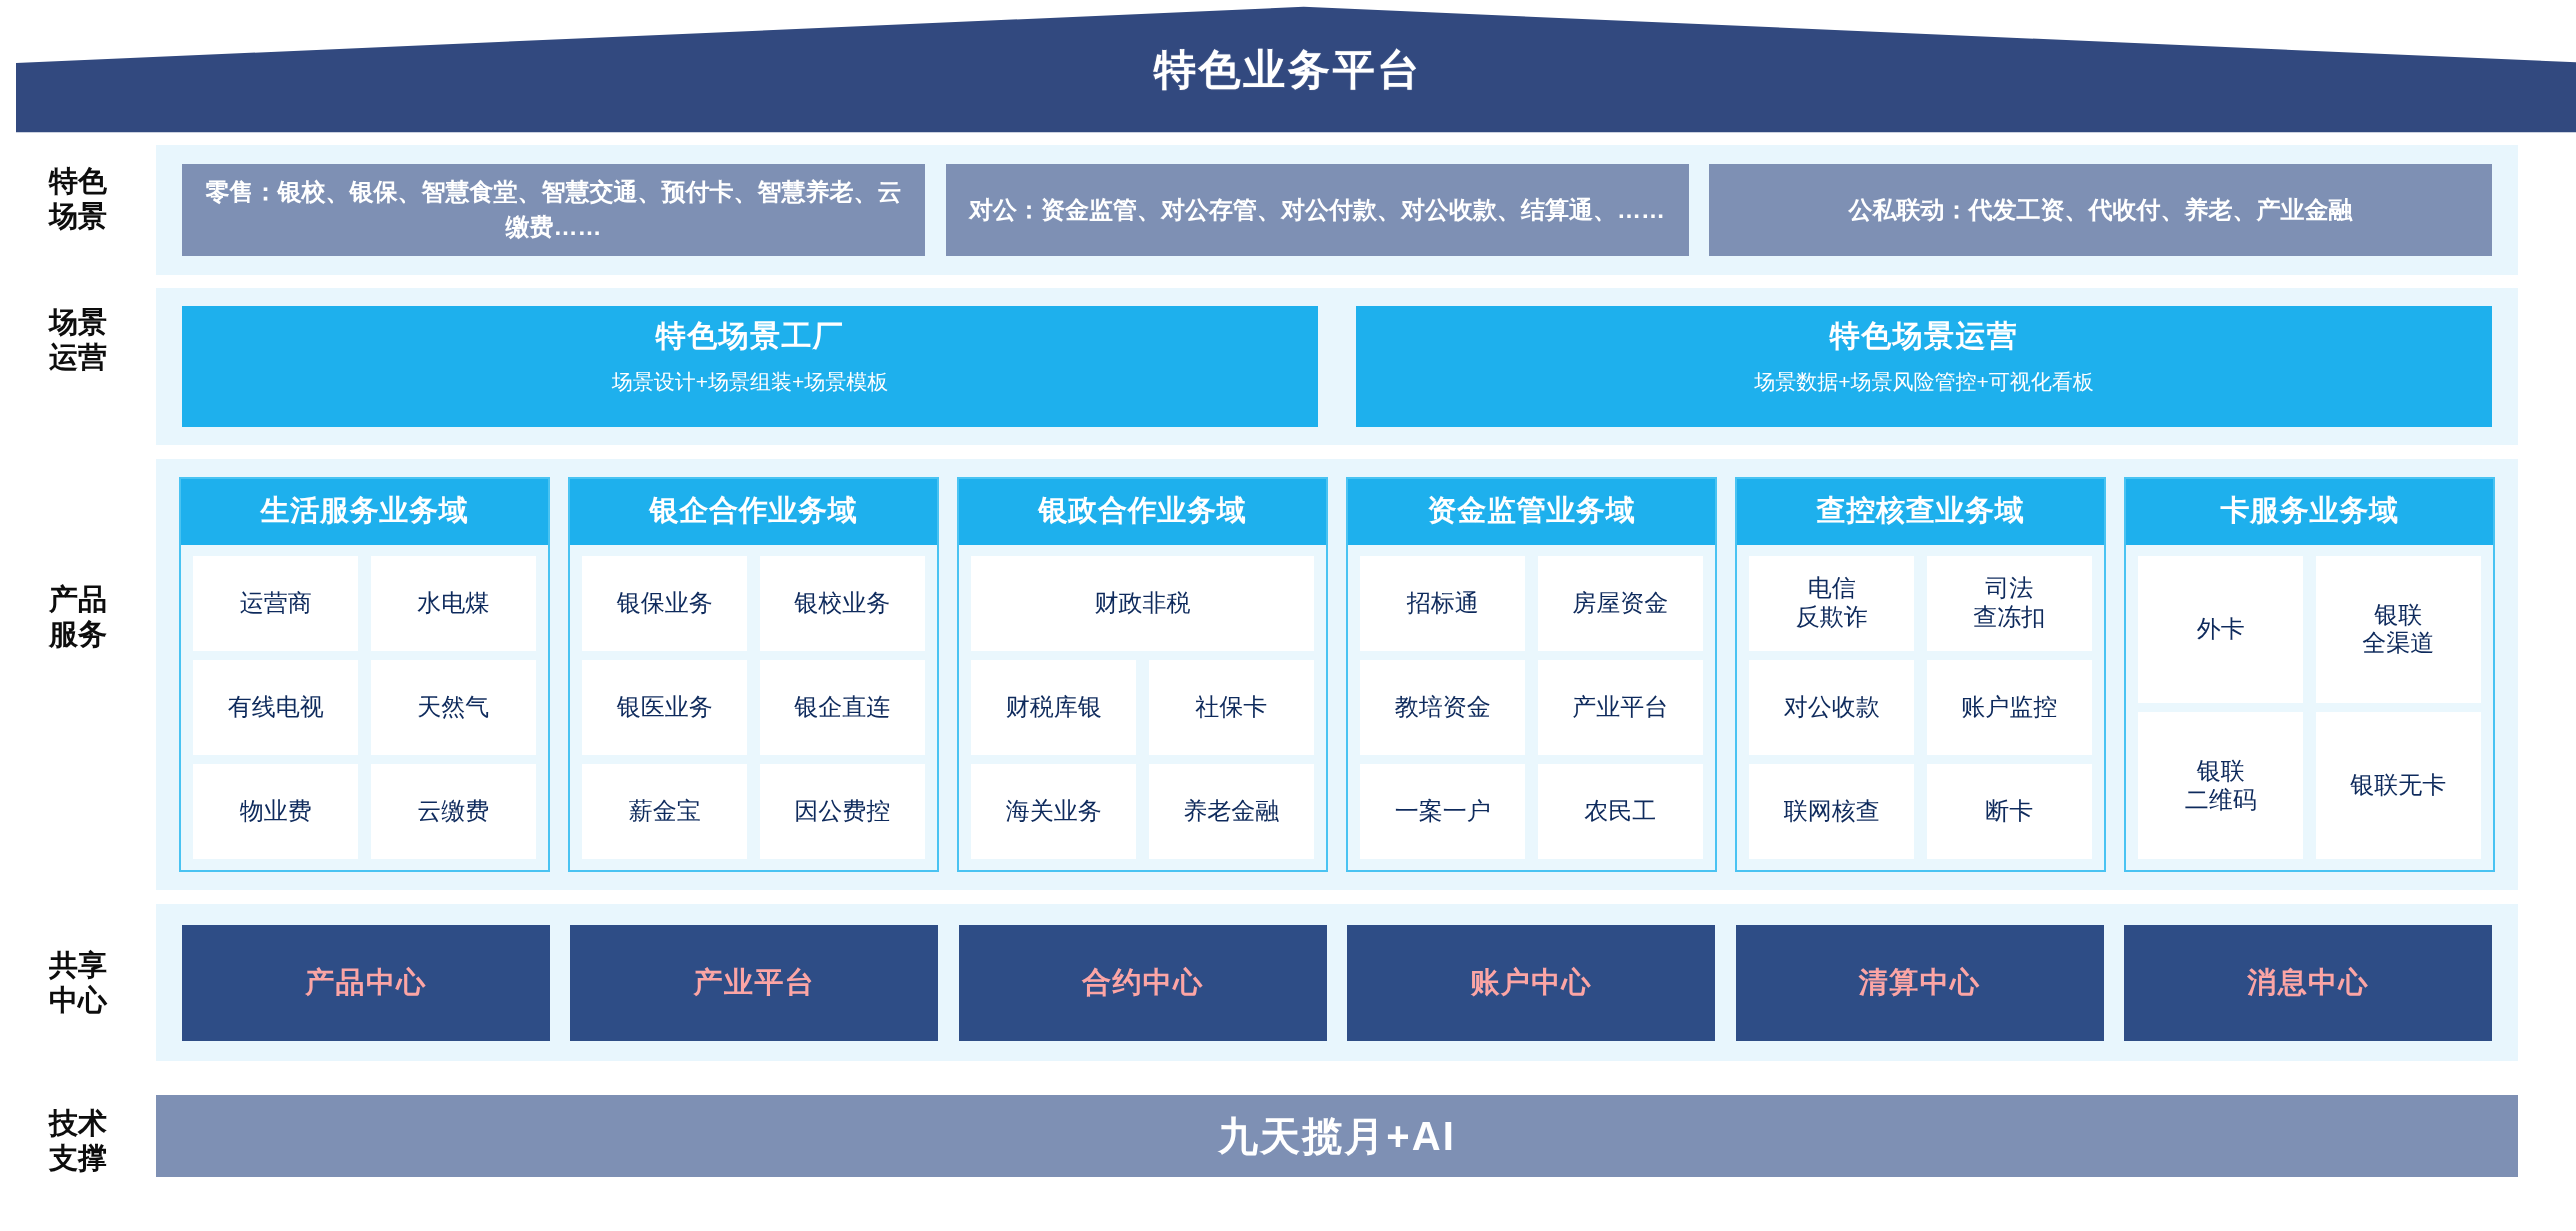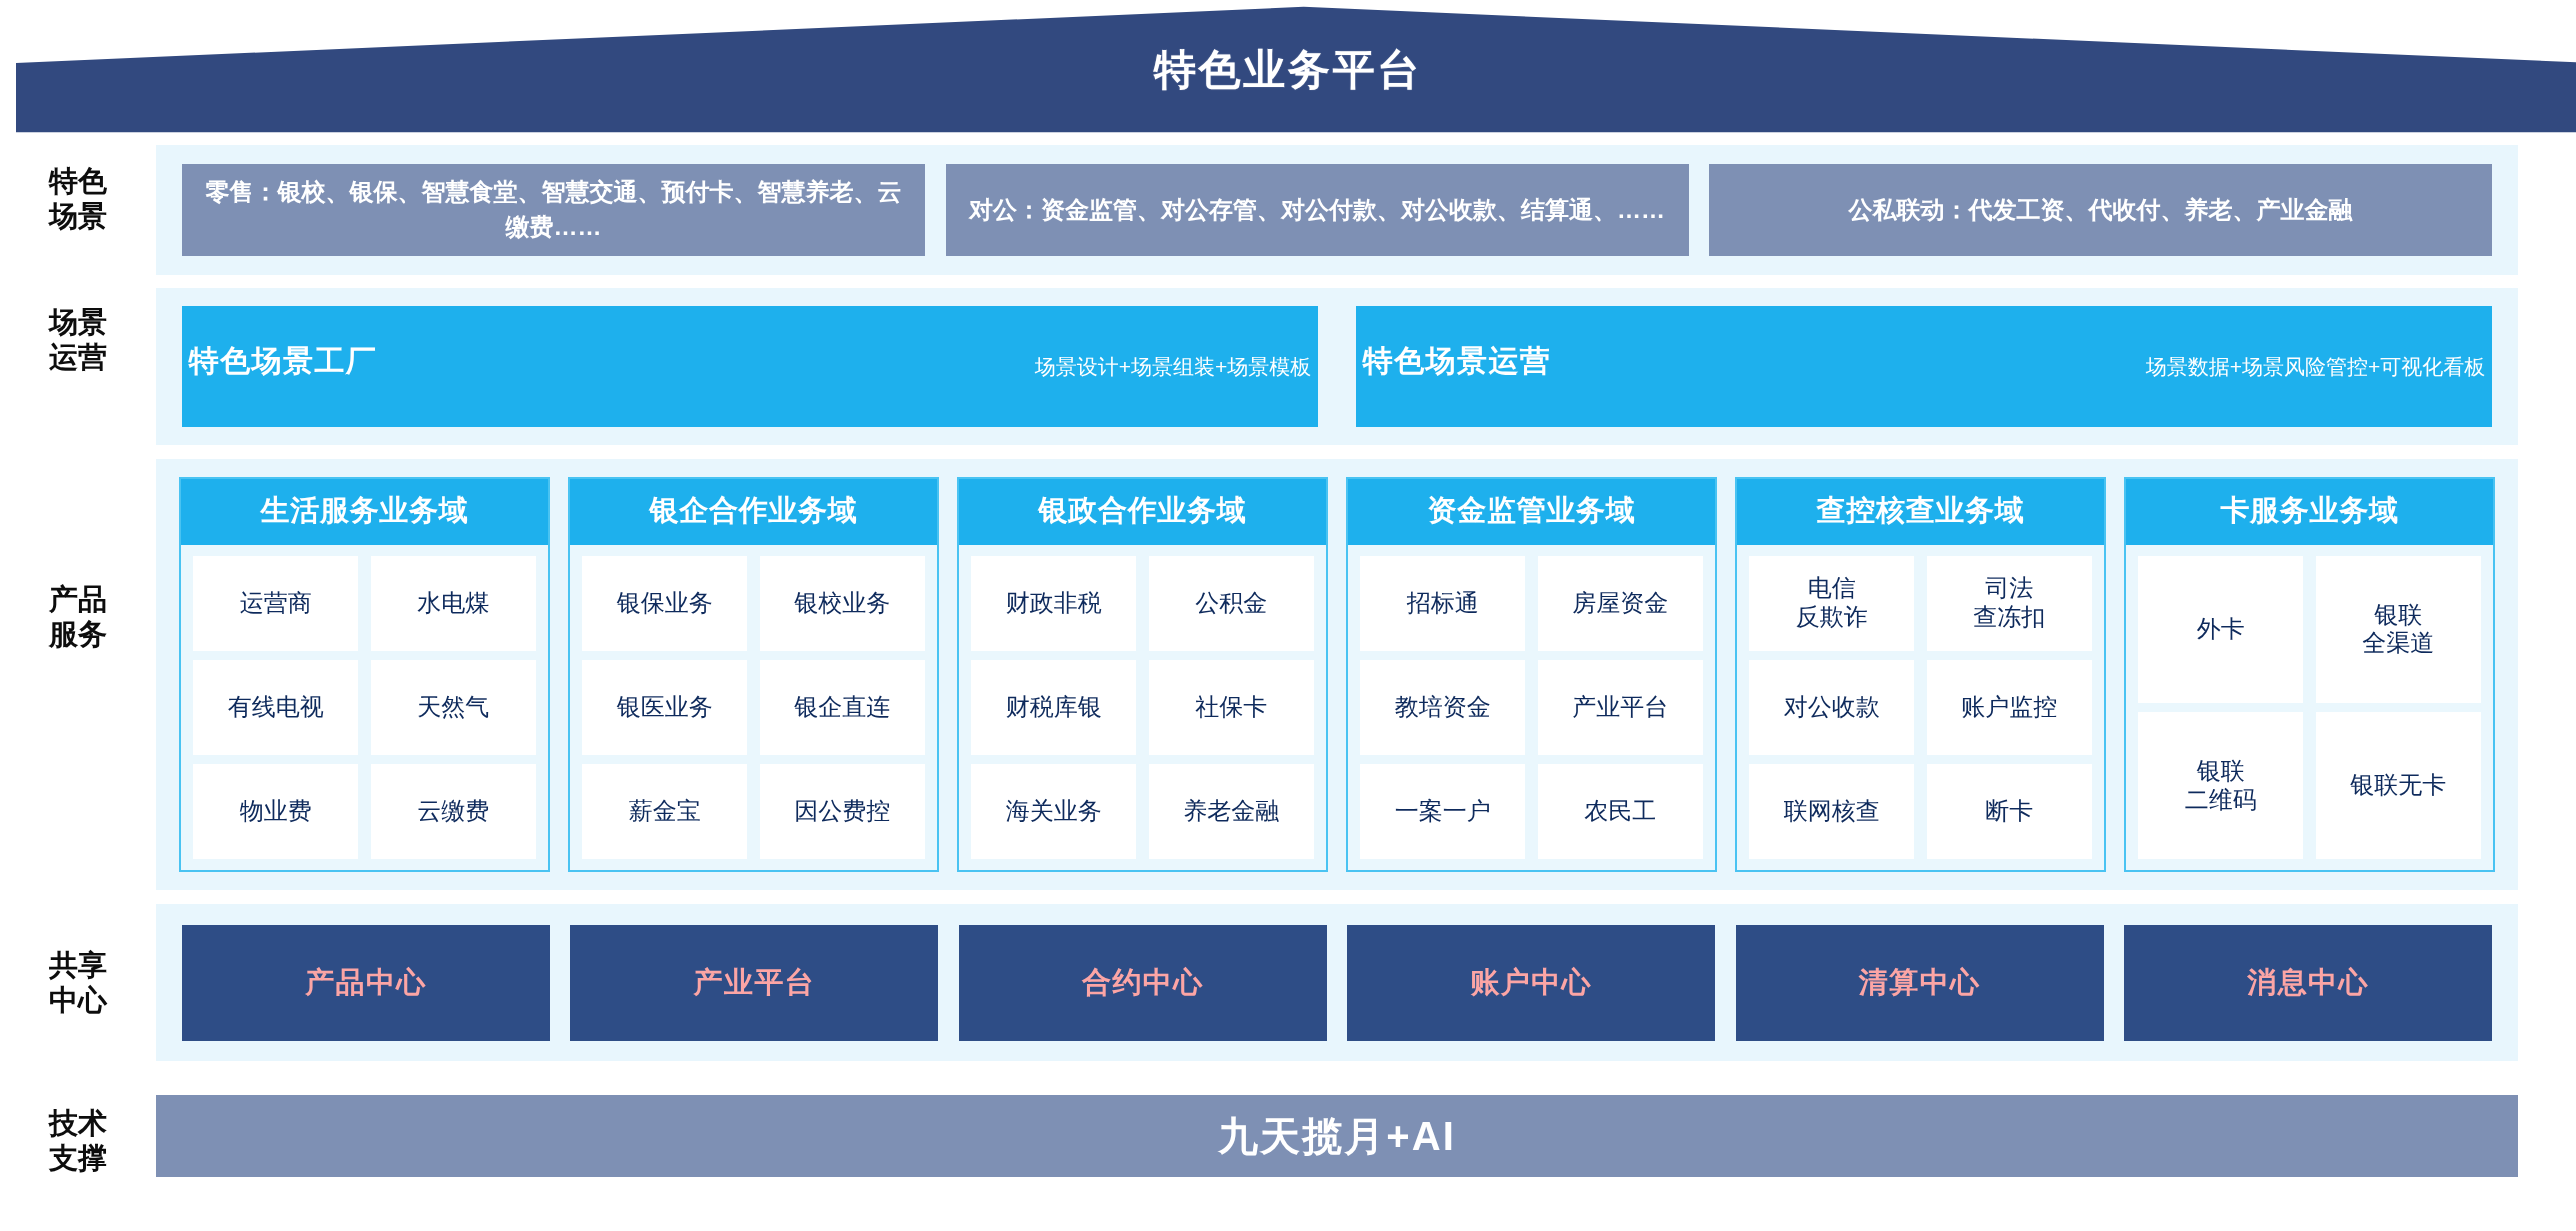--- a/index.html
+++ b/index.html
@@ -42,21 +42,21 @@
     padding:6.8px 18px;box-sizing:border-box;
   }
   .scene-box.retail{flex:0 0 743px;}
   .scene-box.corp{flex:0 0 743px;}
   .scene-box.linkage{flex:1 1 auto;}
 
   
   .op-row{display:flex;gap:38px;padding:18px 26px;box-sizing:border-box;height:100%;}
   .op-box{
     flex:1 1 0;background:#1eb0ed;color:#ffffff;
-    display:flex;flex-direction:row;align-items:center;justify-content:space-between;
+    display:flex;flex-direction:column;align-items:center;justify-content:flex-start;
     padding:9.6px 6.8px;box-sizing:border-box;
   }
   .op-title{font-size:30px;font-weight:bold;letter-spacing:1.4px;margin-bottom:11px;}
   .op-sub{font-size:21px;font-weight:500;}
 
   
   .dom-row{display:flex;gap:18px;padding:18px 23px;box-sizing:border-box;height:100%;}
   .dom-col{
     flex:1 1 0;display:flex;flex-direction:column;
     border:2.1px solid #49c3f2;background:#7f1d1d;box-sizing:border-box;
@@ -188,21 +188,20 @@
             <div class="dom-cell">因公费控</div>
           </div>
         </div>
       </div>
 
       <div class="dom-col">
         <div class="dom-head">银政合作业务域</div>
         <div class="dom-body">
           <div class="dom-pair">
             <div class="dom-cell">财政非税</div>
-            <div class="dom-cell">公积金</div>
           </div>
           <div class="dom-pair">
             <div class="dom-cell">财税库银</div>
             <div class="dom-cell">社保卡</div>
           </div>
           <div class="dom-pair">
             <div class="dom-cell">海关业务</div>
             <div class="dom-cell">养老金融</div>
           </div>
         </div>

